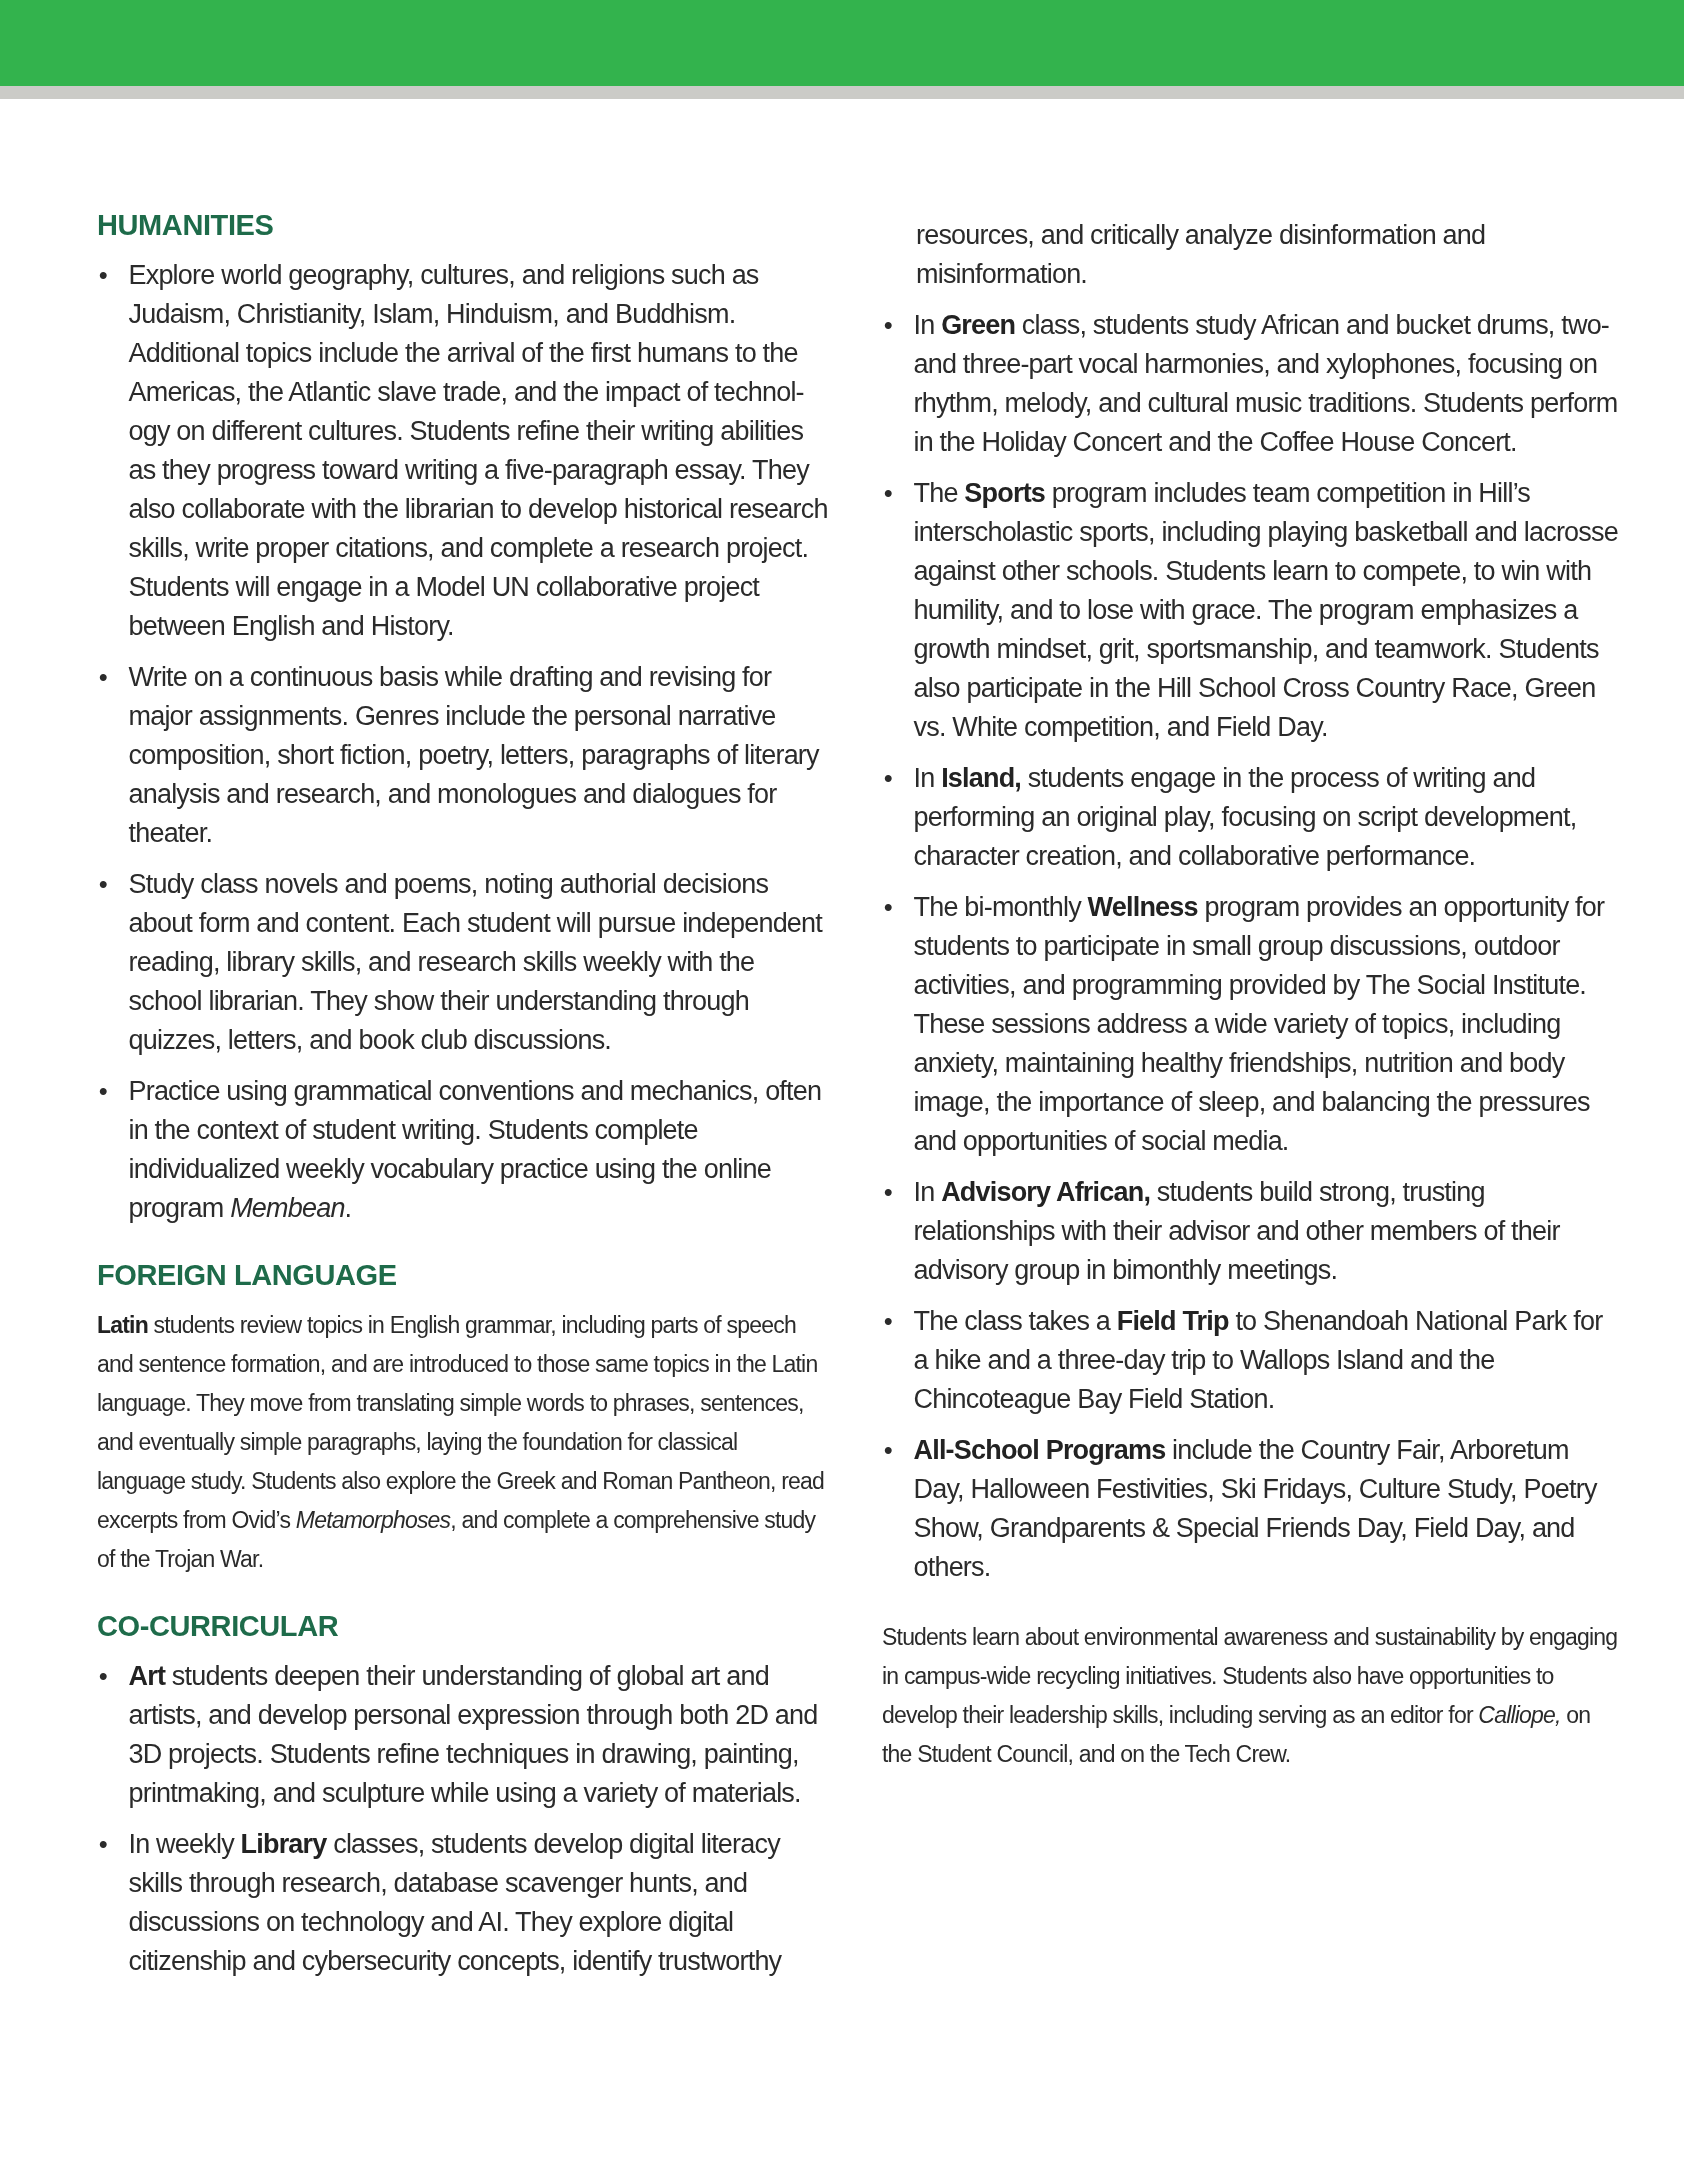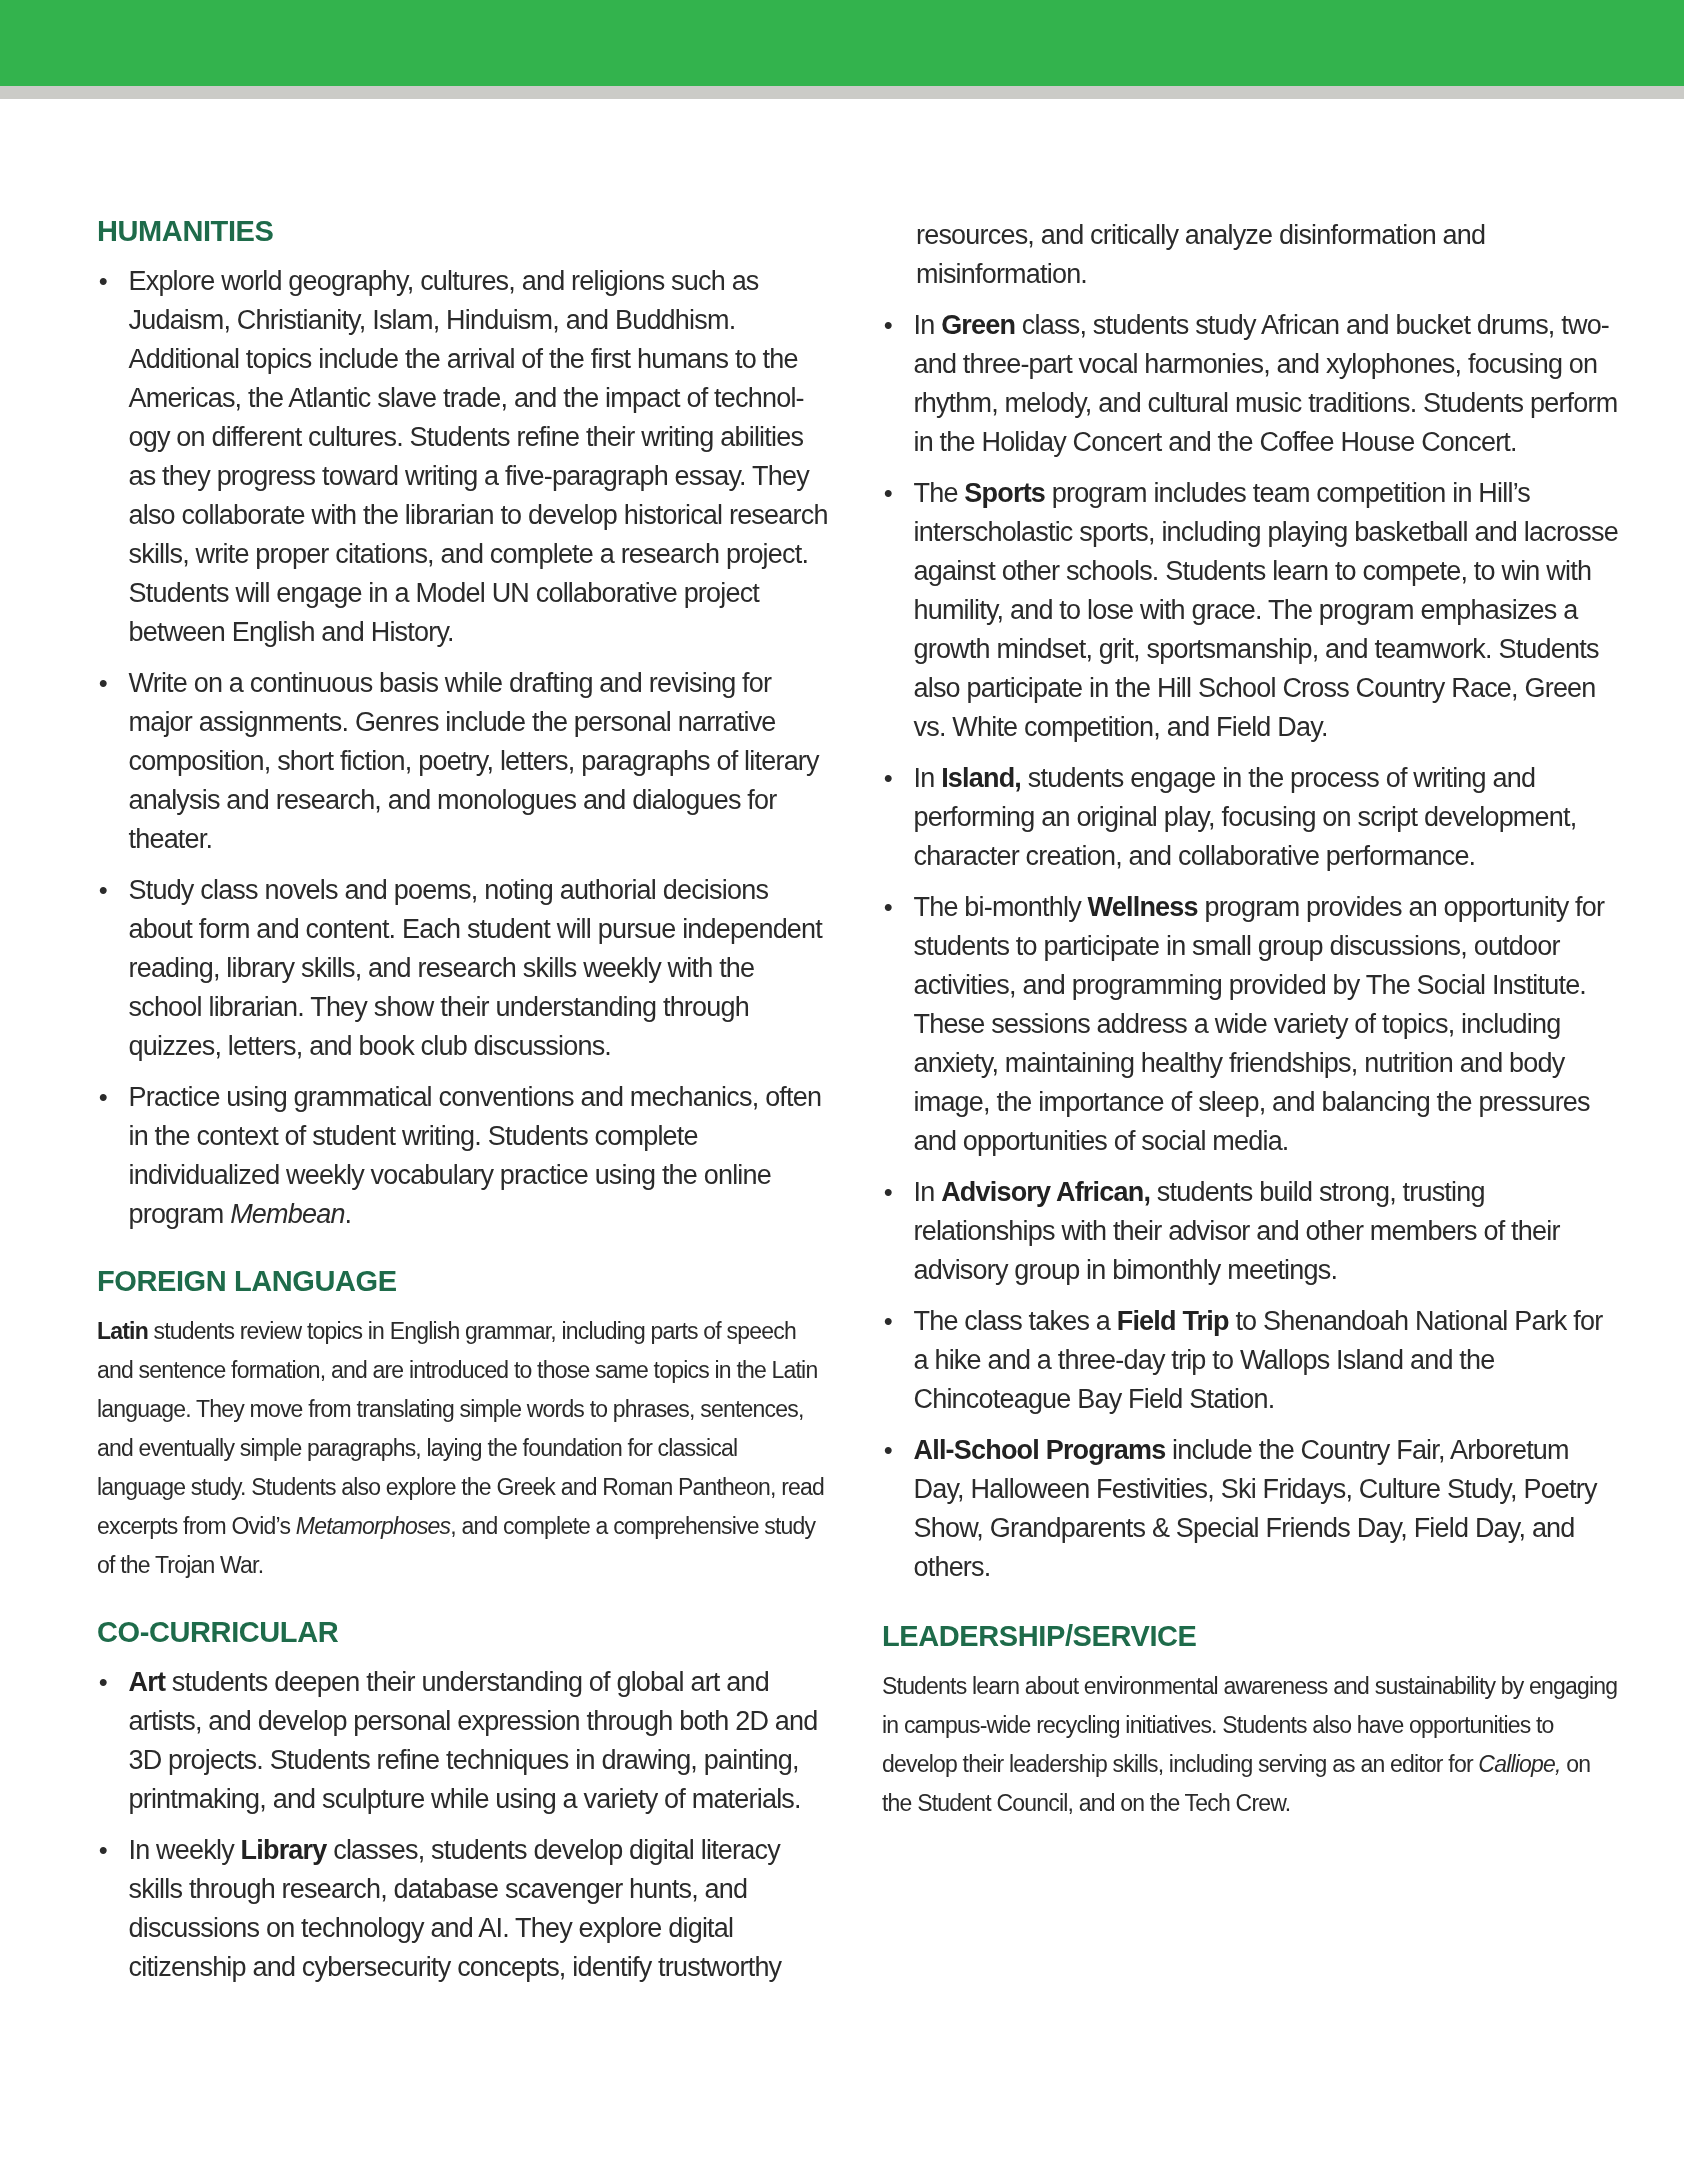--- a/index.html
+++ b/index.html
@@ -17,21 +17,21 @@
       width: 1685px; height: 86px;
       background: #33b34d;
     }
     .top-rule {
       position: absolute; left: 0; top: 86px;
       width: 1685px; height: 12.8px;
       background: #cbcbc7;
     }
     .col {
       position: absolute;
-      top: 213px;
+      top: 207px;
       width: 733px;
     }
     .col-left { left: 97px; }
     .col-right { left: 882px; top: 216px; width: 741px; }
 
     .section-heading {
       margin: 0 0 12px 0;
       font-size: 29px;
       font-weight: 700;
       color: #1e6b4a;
@@ -147,19 +147,18 @@
       <span class="dot">•</span>
       <span>The class takes a </span><span class="lead">Field Trip</span><span> to Shenandoah National Park for a hike and a three-day trip to Wallops Island and the Chincoteague Bay Field Station.</span>
     </li>
     <li class="bullet">
       <span class="dot">•</span>
       <span class="lead">All-School Programs</span><span> include the Country Fair, Arboretum Day, Halloween Festivities, Ski Fridays, Culture Study, Poetry Show, Grandparents &amp; Special Friends Day, Field Day, and others.</span>
     </li>
   </ul>
 
   <section class="section" style="margin-top:31px">
-    <h2 class="section-heading">LEADERSHIP/SERVICE</h2>
     <p class="para">
       <span>Students learn about environmental awareness and sustainability by engaging in campus-wide recycling initiatives. Students also have opportunities to develop their leadership skills, including serving as an editor for </span><em>Calliope,</em><span> on the Student Council, and on the Tech Crew.</span>
     </p>
   </section>
 </div>
 
 
 </body></html>

